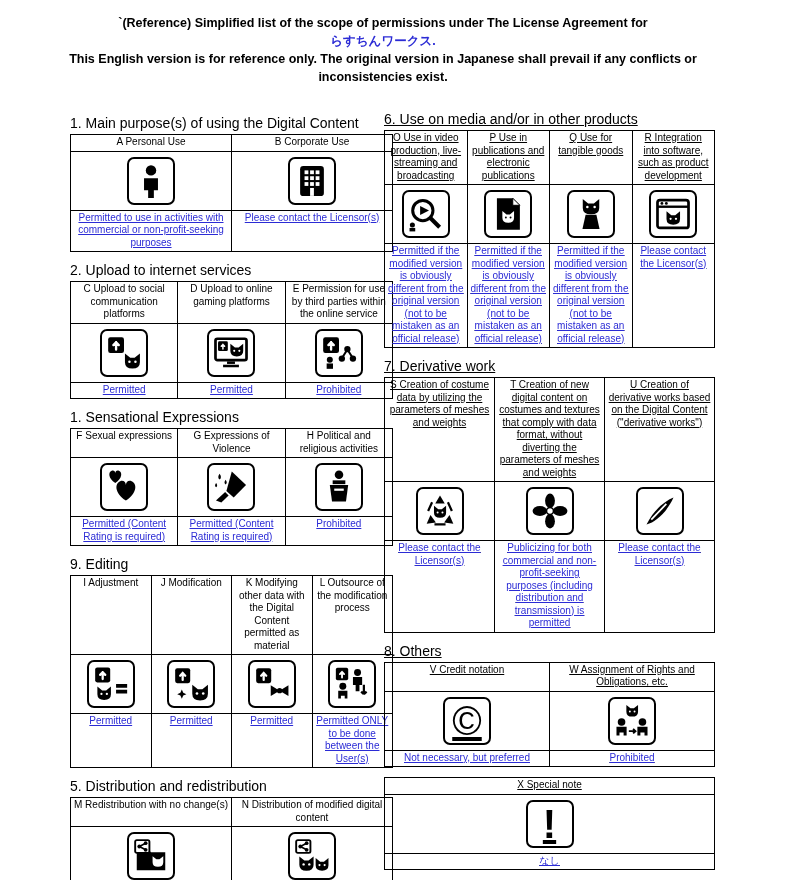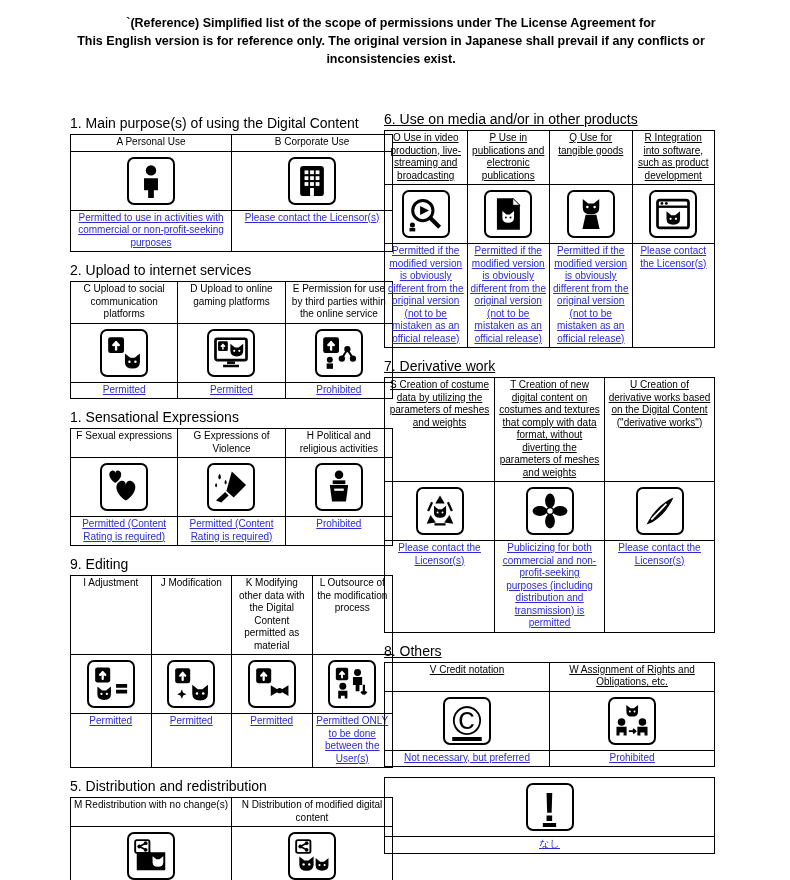--- a/index.html
+++ b/index.html
@@ -3,21 +3,21 @@
 <meta charset="utf-8">
 <style>
   :root{ --blue:#2b2bd5; }
   *{box-sizing:border-box;}
   html,body{margin:0;padding:0;}
   body{
     width:790px;height:880px;background:#fff;position:relative;overflow:hidden;
     font-family:"Liberation Sans",sans-serif;color:#000;
   }
   .doc-header{
-    position:absolute;top:14px;left:36px;width:710px;text-align:center;
+    position:absolute;top:14px;left:28px;width:710px;text-align:center;
     font-weight:bold;font-size:12.5px;line-height:1.45;
   }
   .doc-header .jp{color:var(--blue);}
   .col{position:absolute;}
   #col-left{left:70px;top:115px;width:323px;}
   #col-right{left:384px;top:111px;width:331px;text-decoration:underline;}
   .sec{margin-bottom:10px;}
   .sec-title{font-size:14px;margin-bottom:3px;}
   table.grid{border-collapse:collapse;width:100%;table-layout:fixed;padding-left:24px;}
   .grid td{
@@ -31,20 +31,21 @@
   }
   .icon-box svg{width:38px;height:38px;display:block;}
   .icon-box .glyph{line-height:1;}
   td.res{color:var(--blue);text-decoration:underline;}
 </style>
 </head>
 <body>
 
 <div class="doc-header">
   <div>`(Reference) Simplified list of the scope of permissions under The License Agreement for</div>
+  <div class="jp">らすちんワークス.</div>
   <div>This English version is for reference only. The original version in Japanese shall prevail if any conflicts or inconsistencies exist.</div>
 </div>
 
 <div class="col" id="col-left">
 
   <div class="sec">
     <div class="sec-title">1. Main purpose(s) of using the Digital Content</div>
     <table class="grid">
         <tbody>
       <tr>
@@ -507,20 +508,23 @@
         <td class="res">Prohibited</td>
       </tr>
     </tbody>
       </table>
   </div>
 
   <div class="sec">
     <table class="grid">
         <tbody>
       <tr>
+        <td>X Special note</td>
+      </tr>
+      <tr>
         <td class="ic">
               <div class="icon-box">
                 <span class="glyph" style="font-size:40px;font-weight:800">!</span>
               </div>
             </td>
       </tr>
       <tr>
         <td class="res">なし</td>
       </tr>
     </tbody>

